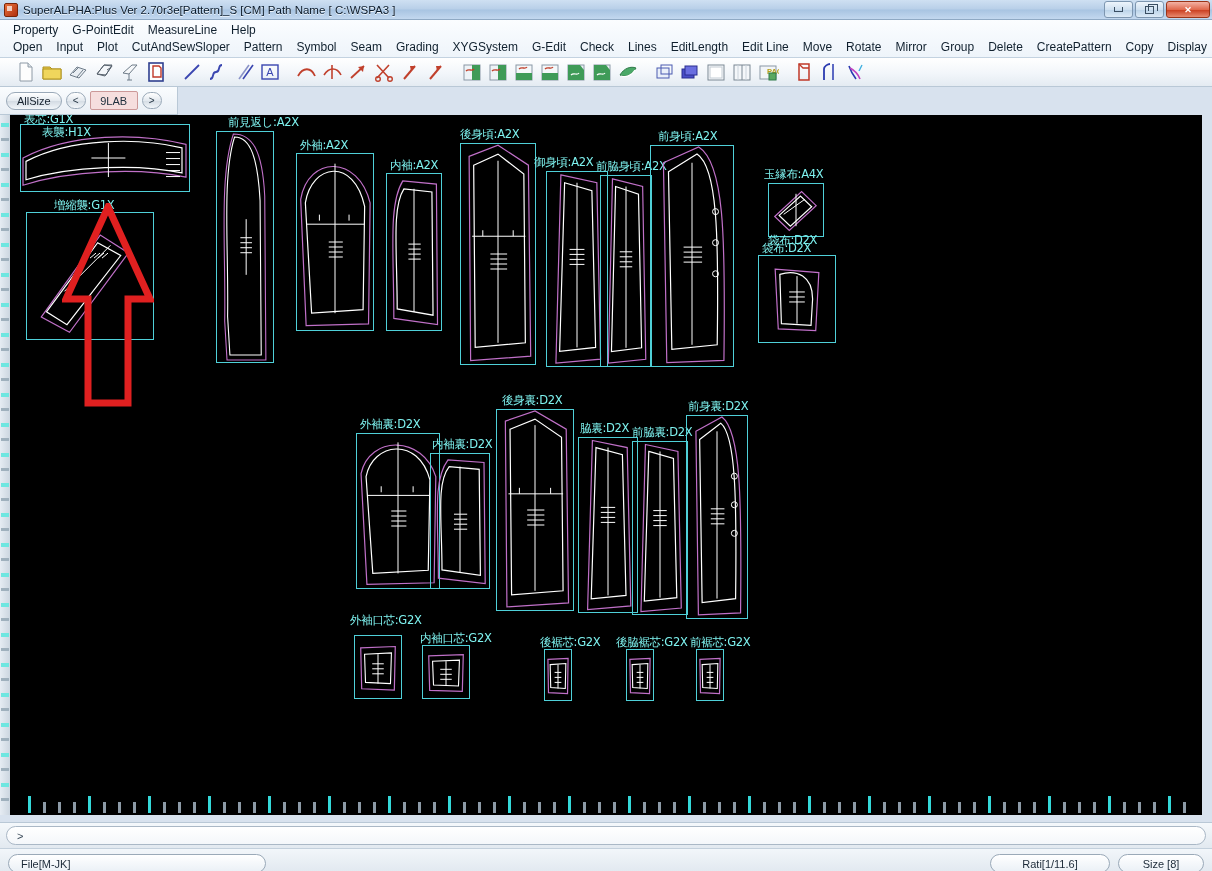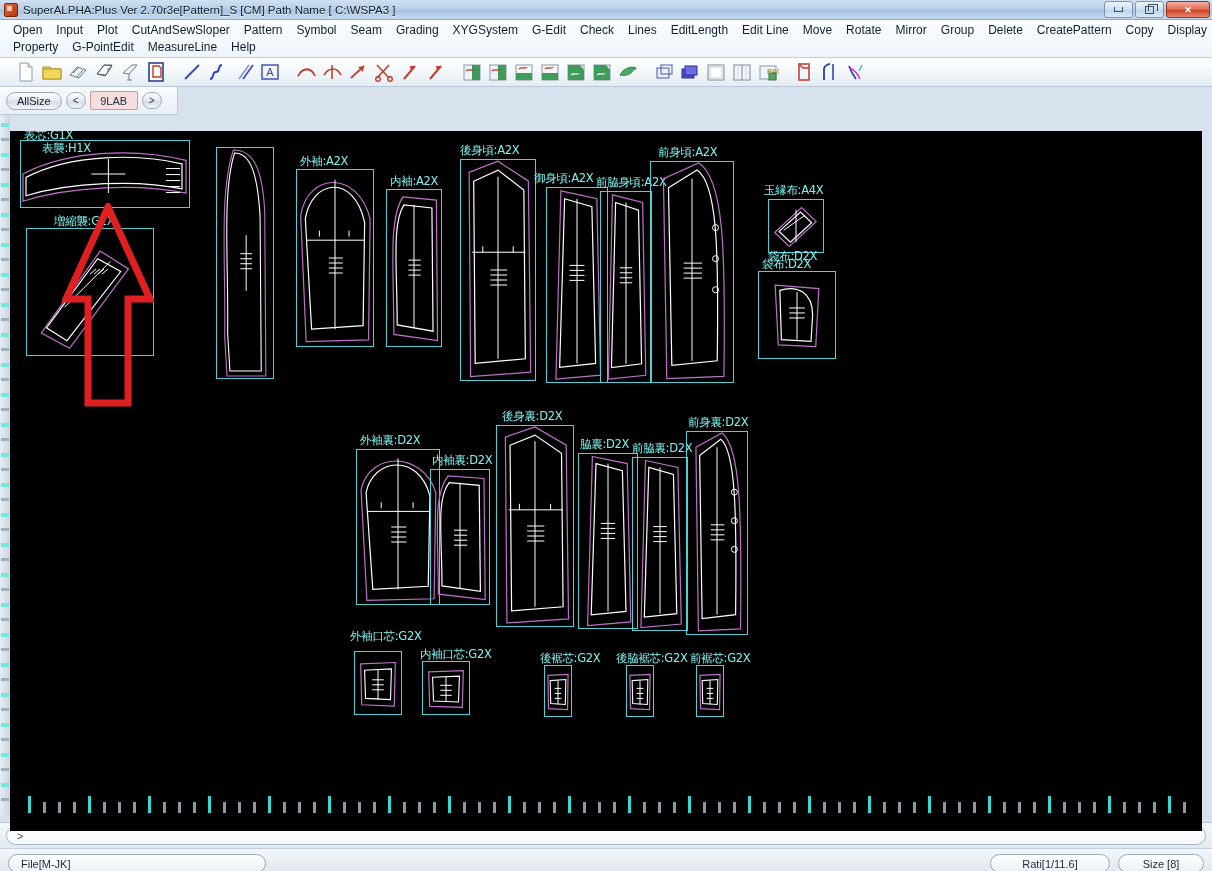--- a/index.html
+++ b/index.html
@@ -95,21 +95,21 @@
   }
   #size-field{
     width:48px;height:19px;border:1px solid #c99;border-radius:2px;
     background:#f6dede;font-size:11px;color:#20303e;
     display:flex;align-items:center;justify-content:center;
   }
 
   
   #workarea{ position:relative; width:1212px; height:707px; background:#d8e2ee; }
   #canvas{
-    position:absolute;left:10px;top:16px;width:1192px;height:700px;
+    position:absolute;left:10px;top:0px;width:1192px;height:700px;
     background:#000; overflow:hidden;
   }
   
   #ruler-left{
     position:absolute;left:0;top:0;width:10px;height:700px;
     background:linear-gradient(90deg,#e6ecf3,#ccd6e0);
   }
   #ruler-bottom{
     position:absolute;left:10px;top:676px;width:1192px;height:24px;
     background:#000;
@@ -177,20 +177,26 @@
     <div class="winbtn">
         <span class="glyph-max"></span>
       </div>
     <div class="winbtn close">
         <span>✕</span>
       </div>
   </div>
 </div>
 
 <div id="menubar">
+  <div class="menurow" id="menurow2">
+      <div class="menuitem">Property</div>
+      <div class="menuitem">G-PointEdit</div>
+      <div class="menuitem">MeasureLine</div>
+      <div class="menuitem">Help</div>
+    </div>
   <div class="menurow" id="menurow1">
       <div class="menuitem">Open</div>
       <div class="menuitem">Input</div>
       <div class="menuitem">Plot</div>
       <div class="menuitem">CutAndSewSloper</div>
       <div class="menuitem">Pattern</div>
       <div class="menuitem">Symbol</div>
       <div class="menuitem">Seam</div>
       <div class="menuitem">Grading</div>
       <div class="menuitem">XYGSystem</div>
@@ -200,26 +206,20 @@
       <div class="menuitem">EditLength</div>
       <div class="menuitem">Edit Line</div>
       <div class="menuitem">Move</div>
       <div class="menuitem">Rotate</div>
       <div class="menuitem">Mirror</div>
       <div class="menuitem">Group</div>
       <div class="menuitem">Delete</div>
       <div class="menuitem">CreatePattern</div>
       <div class="menuitem">Copy</div>
       <div class="menuitem">Display</div>
-    </div>
-  <div class="menurow" id="menurow2">
-      <div class="menuitem">Property</div>
-      <div class="menuitem">G-PointEdit</div>
-      <div class="menuitem">MeasureLine</div>
-      <div class="menuitem">Help</div>
     </div>
 </div>
 
 <div id="toolbar">
     <div class="tool">
       <svg width="22" height="22" viewBox="0 0 22 22">
         <path d="M5 2h8l4 4v14H5z" fill="#fdfdfd" stroke="#8e9aa6"></path>
         <path d="M13 2v4h4" fill="#dfe5ea" stroke="#8e9aa6"></path>
       </svg>
     </div>
@@ -519,20 +519,23 @@
             <path d="M18.56 6 C 5.800000000000001 46.400000000000006, 12.76 116, 11.600000000000001 185.60000000000002 L 13.92 224 L 45.24 224 L 44.08 69.6 C 41.76 27.84, 34.8 6, 18.56 6 Z" fill="none" stroke="#ffffff" stroke-width="1.1"></path>
             <path d="M17.4 3 C 2.9000000000000004 46.400000000000006, 9.860000000000001 116, 8.7 190.23999999999998 L 11.02 229 L 49.88 229 L 48.72 64.96000000000001 C 46.400000000000006 18.56, 35.96 3, 17.4 3 Z" fill="none" stroke="#c070c8" stroke-width="1.1"></path>
             <path d="M24.36 106.72 H 35.96" fill="none" stroke="#ffffff" stroke-width="1"></path>
             <path d="M24.36 111.72 H 35.96" fill="none" stroke="#ffffff" stroke-width="1"></path>
             <path d="M24.36 116.72 H 35.96" fill="none" stroke="#ffffff" stroke-width="1"></path>
             <path d="M24.36 121.72 H 35.96" fill="none" stroke="#ffffff" stroke-width="1"></path>
             <path d="M30.16 88.16 V 143.84" fill="none" stroke="#ffffff" stroke-width="1"></path>
           </svg>
         </div>
         <div class="plabel" style="left: -6px; top: -30px;">前芯:G2X</div>
+      </div>
+      <div class="piece" style="left: 206px; top: 16px; width: 58px; height: 232px;">
+        <div class="plabel" style="left: 12px; top: -16px;">前見返し:A2X</div>
       </div>
       <div class="piece" style="left: 286px; top: 38px; width: 78px; height: 178px;">
         <div class="pbox" style="left: 0px; top: 0px; width: 78px; height: 178px;"></div>
         <div class="pshape" style="left: 0px; top: 0px;">
           <svg width="78" height="178" viewBox="0 0 78 178">
             <path d="M9.36 49.84 C 15.600000000000001 10.68, 57.72 3.56, 68.64 53.4 L 67.08 156.64000000000001 L 15.600000000000001 160.20000000000002 Z" fill="none" stroke="#ffffff" stroke-width="1.2"></path>
             <path d="M4.68 46.28 C 12.48 2, 62.400000000000006 2, 74.1 49.84 L 72.54 170.88 L 10.14 172.66 Z" fill="none" stroke="#c070c8" stroke-width="1.2"></path>
             <path d="M10.920000000000002 71.2 H 68.64" fill="none" stroke="#ffffff" stroke-width="1"></path>
             <path d="M39 10.68 V 160.20000000000002" fill="none" stroke="#ffffff" stroke-width="1"></path>
             <path d="M32.76 89 H 46.8" fill="none" stroke="#ffffff" stroke-width="1"></path>

